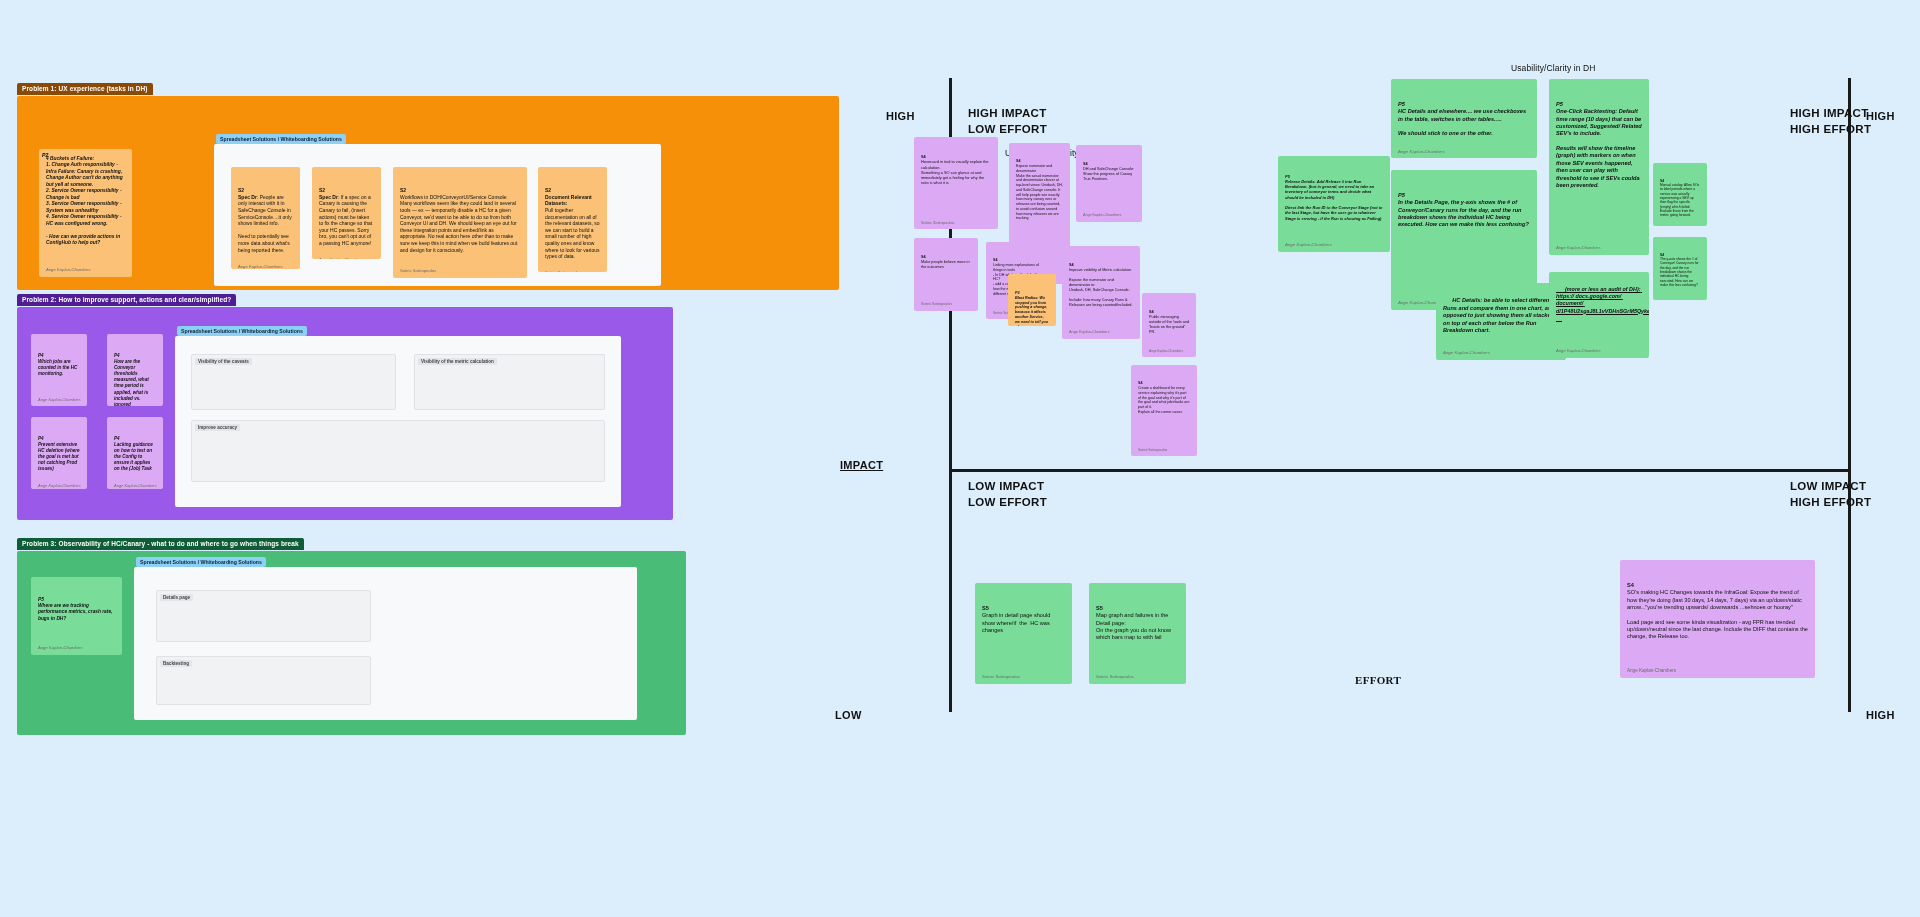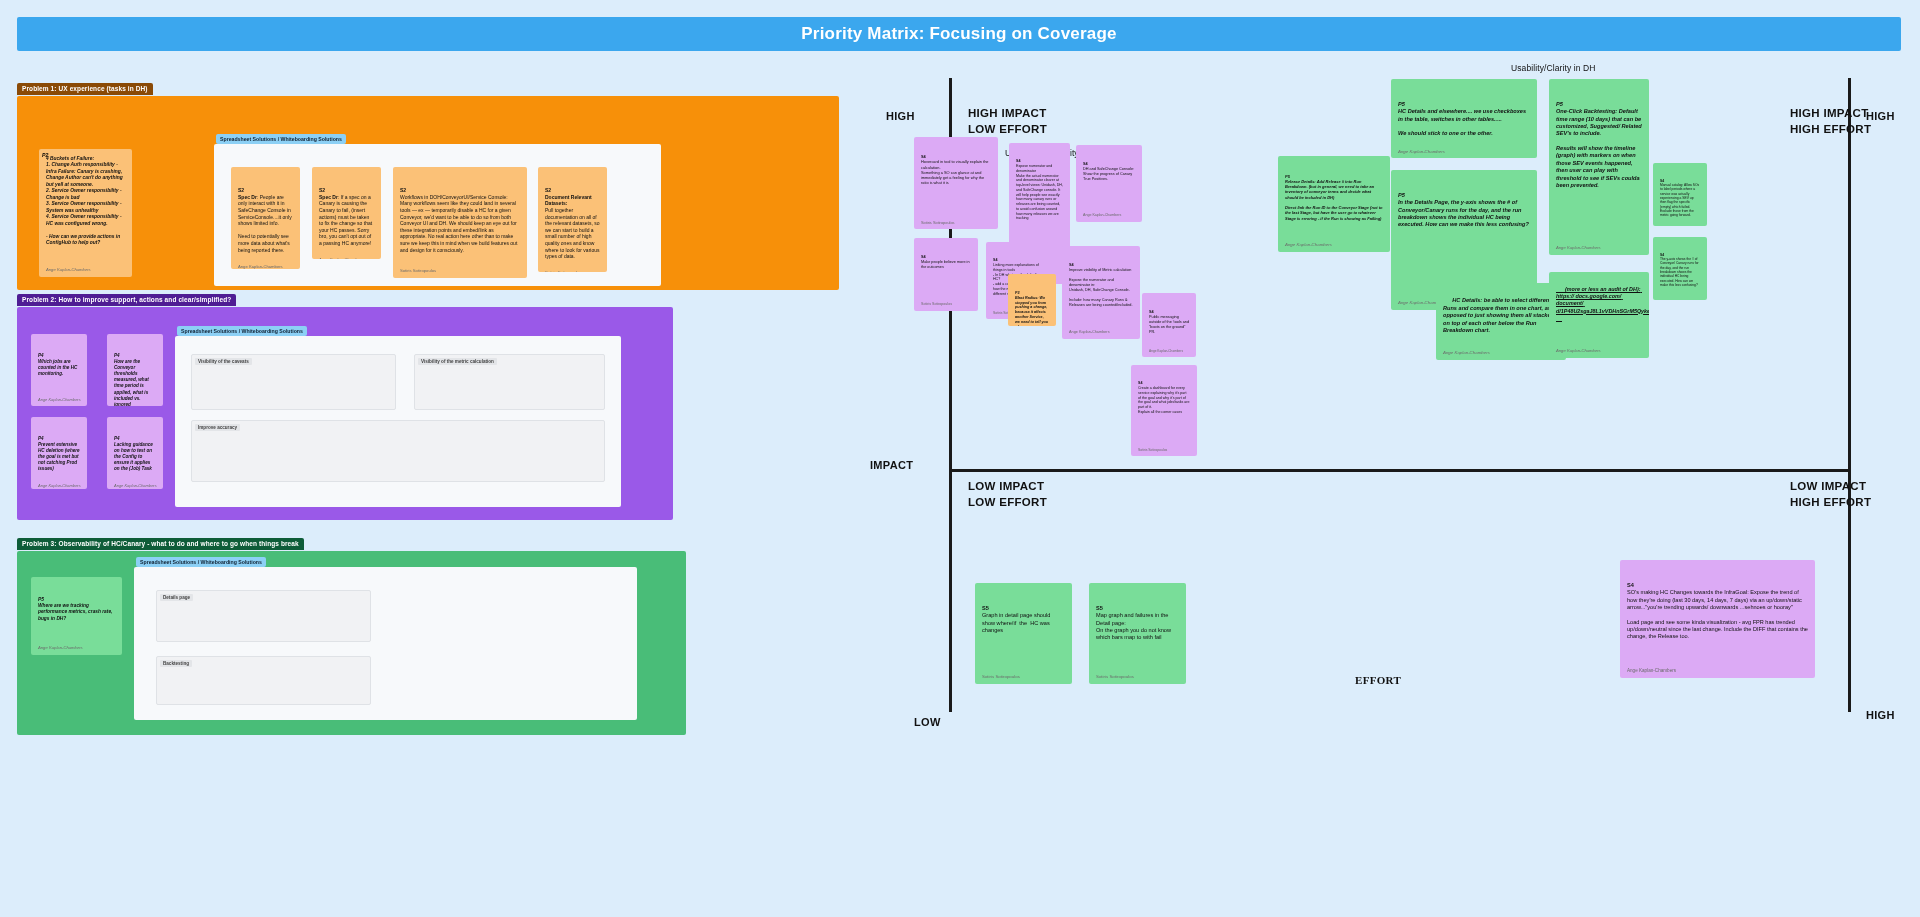--- a/index.html
+++ b/index.html
@@ -68,23 +68,20 @@
   .axis-label{ position:absolute; font-weight:700; font-size:11px; color:#111; letter-spacing:.3px; }
   .quad-label{ position:absolute; font-weight:700; font-size:11.5px; color:#111; line-height:1.35; letter-spacing:.3px;}
   .cluster-label{ position:absolute; font-size:8.5px; color:#111; font-weight:400; letter-spacing:.1px;}
   .link{ text-decoration:underline; }
 </style>
 </head>
 <body>
 
 <div class="board">
 
-  <div class="title-bar">
-    <div class="t">Priority Matrix: Focusing on Coverage</div>
-  </div>
 
   <div class="frame" style="left:17px; top:96px; width:822px; height:194px; background:#f79009;">
     <div class="frame-label fl-orange">Problem 1: UX experience (tasks in DH)</div>
 
     <div class="note n-orange italic" style="left:22px; top:53px; width:93px; height:128px; font-size:4.9px;">
       <div class="body">4 Buckets of Failure:
 1. Change Auth responsibility - Infra Failure: Canary is crashing, Change Author can't do anything but yell at someone.
 2. Service Owner responsibility - Change is bad
 3. Service Owner responsibility - System was unhealthy
 4. Service Owner responsibility - HC was configured wrong.
@@ -194,22 +191,22 @@
         <div class="cap">Backtesting</div>
       </div>
     </div>
   </div>
 
   <div class="axis" style="left:949px; top:78px; width:2.5px; height:634px;"></div>
   <div class="axis" style="left:949px; top:469px; width:901px; height:2.5px;"></div>
   <div class="axis" style="left:1848px; top:78px; width:2.5px; height:634px;"></div>
 
   <div class="axis-label" style="left:886px; top:110px;">HIGH</div>
-  <div class="axis-label" style="left:870px; top:459px;">IMPACT</div>
-  <div class="axis-label" style="left:914px; top:709px;margin-top:7px;">LOW</div>
+  <div class="axis-label" style="left:840px; top:459px;text-decoration:underline;">IMPACT</div>
+  <div class="axis-label" style="left:835px; top:709px;">LOW</div>
   <div class="axis-label" style="left:1355px; top:674px;font-family:Liberation Serif, serif;">EFFORT</div>
   <div class="axis-label" style="left:1866px; top:709px;">HIGH</div>
   <div class="axis-label" style="left:1866px; top:110px;">HIGH</div>
 
   <div class="quad-label" style="left:968px; top:106px;">
     <div>HIGH IMPACT</div>
     <div>LOW EFFORT</div>
   </div>
   <div class="quad-label" style="left:1790px; top:106px; text-align:right; width:0; white-space:nowrap;">
     <div>HIGH IMPACT</div>

